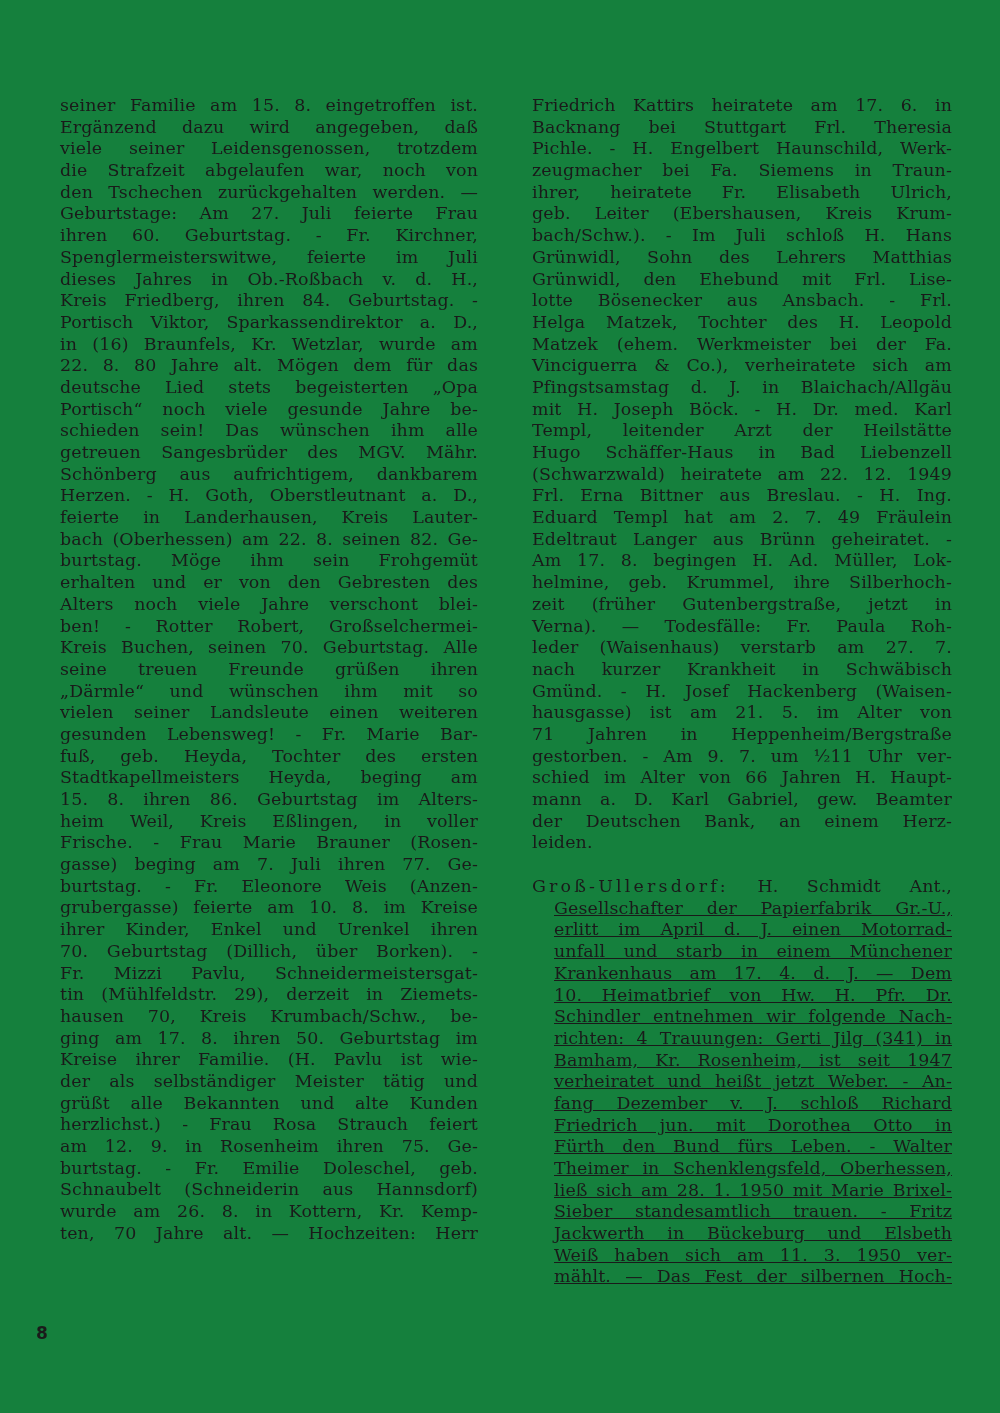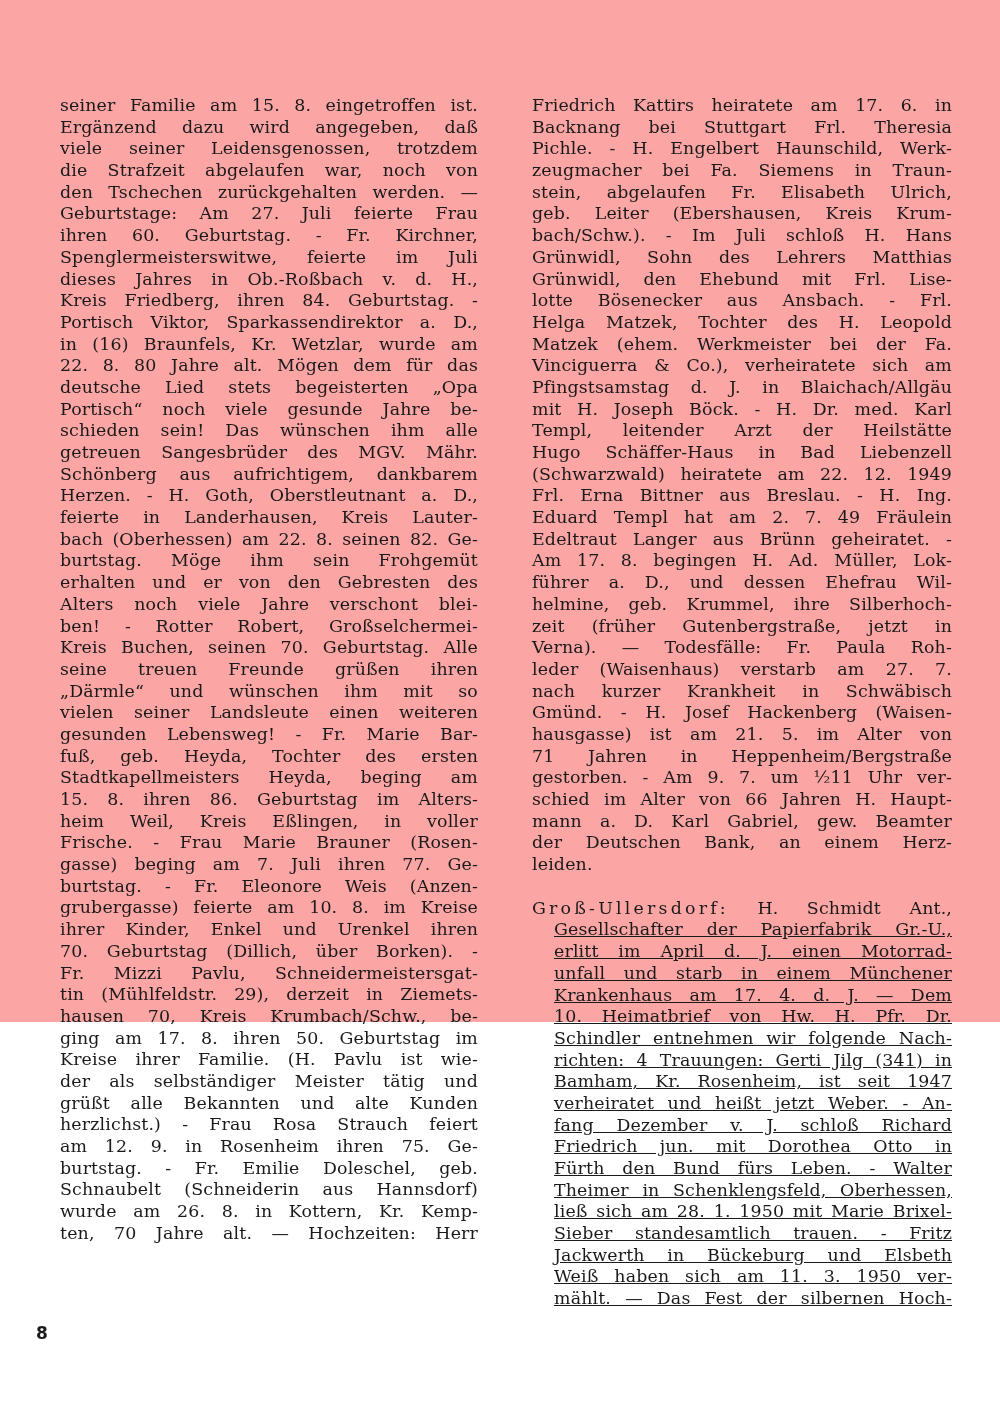--- a/index.html
+++ b/index.html
@@ -1,17 +1,17 @@
 <!DOCTYPE html>
 <html><head>
 <meta charset="utf-8">
 <style>
   html, body { margin: 0; padding: 0; background: #ffffff; }
   body { width: 1000px; height: 1413px; position: relative; overflow: hidden; }
-  .page { position: absolute; left: 0; top: 0; width: 1000px; height: 1022px; background: #fca5a5; }
+  .page { position: absolute; left: 0; top: 0; width: 1000px; height: 1413px; background: #15803d; }
   .col {
     position: absolute;
     top: 95px;
     font-family: "DejaVu Serif", "Liberation Serif", serif;
     font-size: 17.4px;
     color: #1a1a1a;
     letter-spacing: 0.15px;
   }
   .col.left { left: 60px; width: 418px; }
   .col.right { left: 532px; width: 420px; }
@@ -96,39 +96,38 @@
       <span class="line">wurde am 26. 8. in Kottern, Kr. Kemp-</span>
       <span class="line">ten, 70 Jahre alt. — Hochzeiten: Herr</span>
     </div>
 
   <div class="col right">
     <div id="right-p1">
         <span class="line">Friedrich Kattirs heiratete am 17. 6. in</span>
         <span class="line">Backnang bei Stuttgart Frl. Theresia</span>
         <span class="line">Pichle. - H. Engelbert Haunschild, Werk-</span>
         <span class="line">zeugmacher bei Fa. Siemens in Traun-</span>
-        <span class="line">stein, abgelaufen Fr. Elisabeth Ulrich,</span>
+        <span class="line">ihrer, heiratete Fr. Elisabeth Ulrich,</span>
         <span class="line">geb. Leiter (Ebershausen, Kreis Krum-</span>
         <span class="line">bach/Schw.). - Im Juli schloß H. Hans</span>
         <span class="line">Grünwidl, Sohn des Lehrers Matthias</span>
         <span class="line">Grünwidl, den Ehebund mit Frl. Lise-</span>
         <span class="line">lotte Bösenecker aus Ansbach. - Frl.</span>
         <span class="line">Helga Matzek, Tochter des H. Leopold</span>
         <span class="line">Matzek (ehem. Werkmeister bei der Fa.</span>
         <span class="line">Vinciguerra &amp; Co.), verheiratete sich am</span>
         <span class="line">Pfingstsamstag d. J. in Blaichach/Allgäu</span>
         <span class="line">mit H. Joseph Böck. - H. Dr. med. Karl</span>
         <span class="line">Templ, leitender Arzt der Heilstätte</span>
         <span class="line">Hugo Schäffer-Haus in Bad Liebenzell</span>
         <span class="line">(Schwarzwald) heiratete am 22. 12. 1949</span>
         <span class="line">Frl. Erna Bittner aus Breslau. - H. Ing.</span>
         <span class="line">Eduard Templ hat am 2. 7. 49 Fräulein</span>
         <span class="line">Edeltraut Langer aus Brünn geheiratet. -</span>
         <span class="line">Am 17. 8. begingen H. Ad. Müller, Lok-</span>
-        <span class="line">führer a. D., und dessen Ehefrau Wil-</span>
         <span class="line">helmine, geb. Krummel, ihre Silberhoch-</span>
         <span class="line">zeit (früher Gutenbergstraße, jetzt in</span>
         <span class="line">Verna). — Todesfälle: Fr. Paula Roh-</span>
         <span class="line">leder (Waisenhaus) verstarb am 27. 7.</span>
         <span class="line">nach kurzer Krankheit in Schwäbisch</span>
         <span class="line">Gmünd. - H. Josef Hackenberg (Waisen-</span>
         <span class="line">hausgasse) ist am 21. 5. im Alter von</span>
         <span class="line">71 Jahren in Heppenheim/Bergstraße</span>
         <span class="line">gestorben. - Am 9. 7. um ½11 Uhr ver-</span>
         <span class="line">schied im Alter von 66 Jahren H. Haupt-</span>

